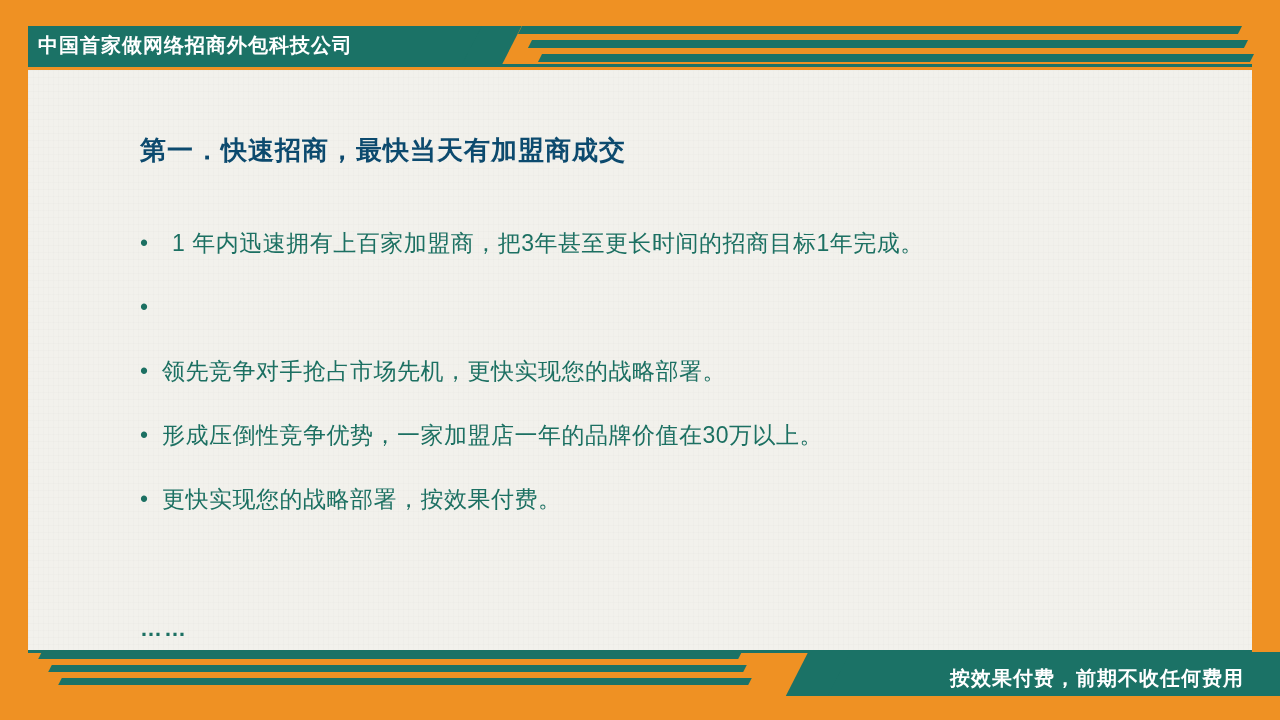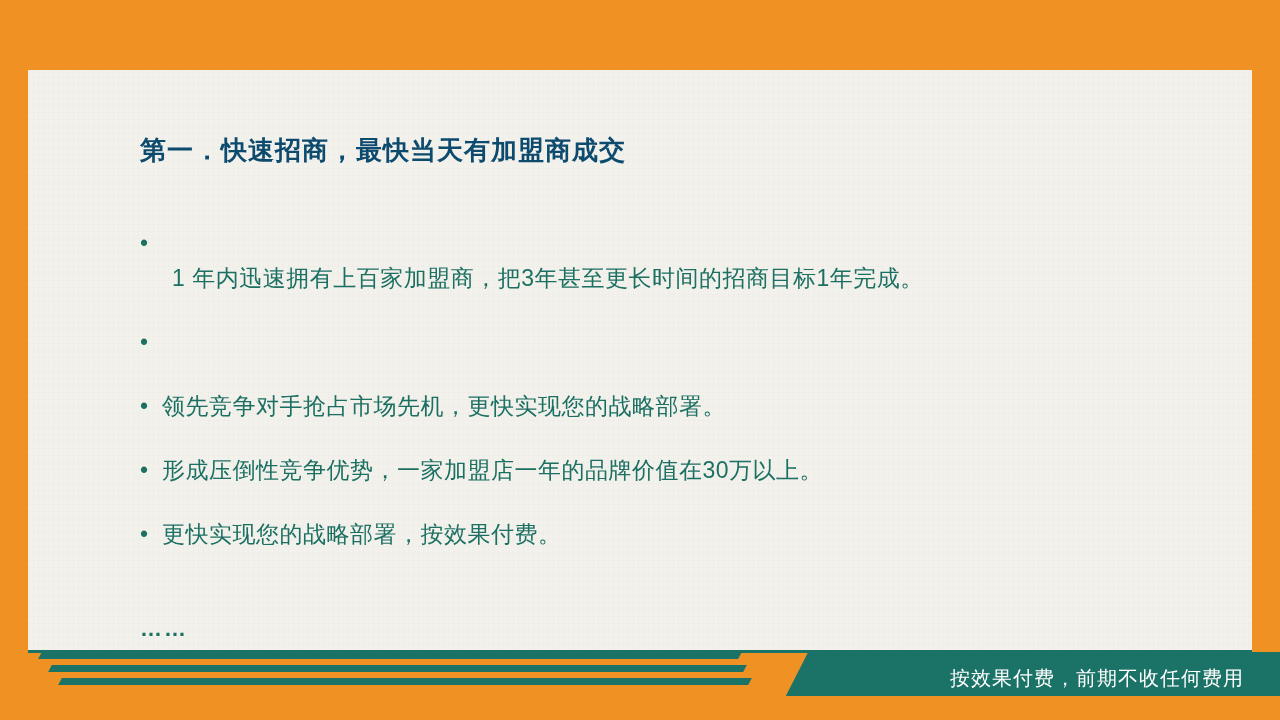--- a/index.html
+++ b/index.html
@@ -107,21 +107,21 @@
     width: 42px;
     height: 44px;
     background: #1B7266;
     transform: skewX(-27deg);
   }
   .bottom-title {
     position: absolute;
     right: 36px;
     top: 15px;
     font-size: 20px;
-    font-weight: normal;
+    font-weight: bold;
     color: #FFFFFF;
     letter-spacing: 1px;
     white-space: nowrap;
     z-index: 4;
   }
   .bb-stripe {
     position: absolute;
     height: 7px;
     background: #1B7266;
     transform: skewX(-27deg);
@@ -168,38 +168,48 @@
     line-height: 30px;
     color: #1C7062;
   }
   .bullet-text {
     font-size: 23px;
     line-height: 30px;
     color: #1C7062;
     letter-spacing: 0.5px;
     white-space: nowrap;
   }
-  .bullet-row.first .bullet-text { padding-left: 10px; margin-top: 35px; }
+  .bullet-row.first .bullet-text { padding-left: 10px; }
   .ellipsis-row {
     position: absolute;
     left: 140px;
     top: 616px;
     font-size: 22px;
     font-weight: bold;
     color: #1C7062;
     letter-spacing: 2px;
   }
 </style>
 </head>
 <body>
 
 <div class="slide">
 
   <div class="paper"></div>
 
+  <div class="topbar">
+    <div class="topbar-teal-main">
+      <div class="tb-skew"></div>
+    </div>
+    <div class="topbar-title">中国首家做网络招商外包科技公司</div>
+    <div class="tb-stripe s1"></div>
+    <div class="tb-stripe s2"></div>
+    <div class="tb-stripe s3"></div>
+    <div class="tb-stripe-thin"></div>
+  </div>
 
   <div class="heading">第一．快速招商，最快当天有加盟商成交</div>
 
   <div class="bullets">
 
     <div class="bullet-row first">
       <div class="bullet-dot">•</div>
       <div class="bullet-text">1 年内迅速拥有上百家加盟商，把3年甚至更长时间的招商目标1年完成。</div>
     </div>
 

